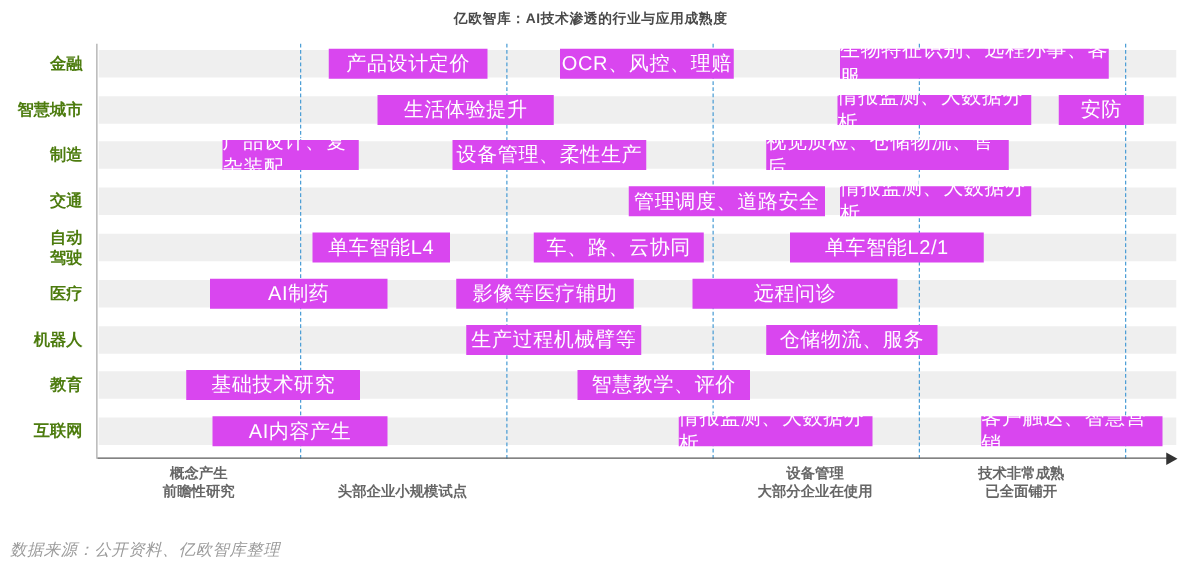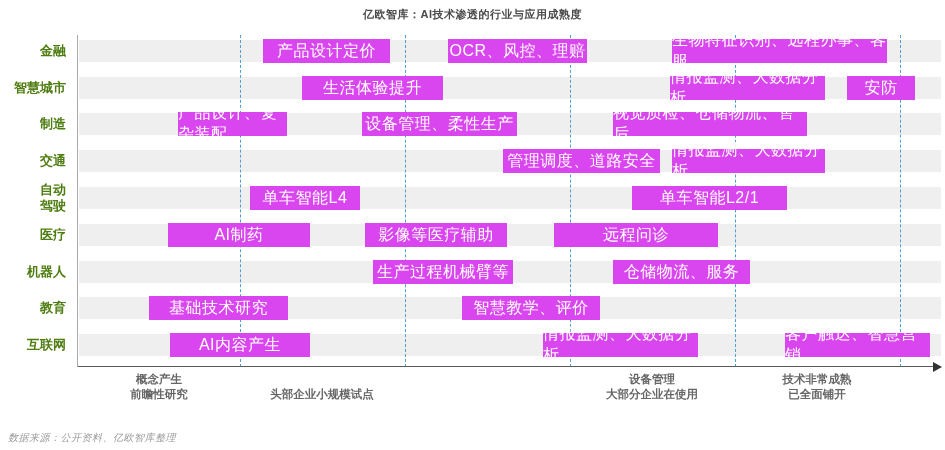--- a/index.html
+++ b/index.html
@@ -42,21 +42,21 @@
     font-size:16px;letter-spacing:0.5px;z-index:3;
   }
   .stage-label{
     position:absolute;top:372px;height:31px;width:170px;
     display:flex;align-items:flex-end;justify-content:center;
     font-size:11.5px;font-weight:bold;color:#666666;
     white-space:pre-line;text-align:center;line-height:1.35;
   }
   .footer{
     position:absolute;left:8px;top:431px;
-    font-size:10px;font-style:italic;color:#9b9b9b;letter-spacing:0.5px;
+    font-size:13px;font-style:italic;color:#9b9b9b;letter-spacing:0.5px;
   }
 </style>
 </head>
 <body>
 
 <div class="canvas">
 
   <div class="title">亿欧智库：AI技术渗透的行业与应用成熟度</div>
 
   <div class="stripe" style="top:40px"></div>
@@ -98,20 +98,21 @@
   <div class="box" style="left:847px;top:76px;width:68px">安防</div>
 
   <div class="box" style="left:178px;top:112px;width:109px">产品设计、复杂装配</div>
   <div class="box" style="left:362px;top:112px;width:155px">设备管理、柔性生产</div>
   <div class="box" style="left:613px;top:112px;width:194px">视觉质检、仓储物流、售后</div>
 
   <div class="box" style="left:503px;top:149px;width:157px">管理调度、道路安全</div>
   <div class="box" style="left:672px;top:149px;width:153px">情报监测、大数据分析</div>
 
   <div class="box" style="left:250px;top:186px;width:110px">单车智能L4</div>
+  <div class="box" style="left:427px;top:186px;width:136px">车、路、云协同</div>
   <div class="box" style="left:632px;top:186px;width:155px">单车智能L2/1</div>
 
   <div class="box" style="left:168px;top:223px;width:142px">AI制药</div>
   <div class="box" style="left:365px;top:223px;width:142px">影像等医疗辅助</div>
   <div class="box" style="left:554px;top:223px;width:164px">远程问诊</div>
 
   <div class="box" style="left:613px;top:260px;width:137px">仓储物流、服务</div>
   <div class="box" style="left:373px;top:260px;width:140px">生产过程机械臂等</div>
 
   <div class="box" style="left:149px;top:296px;width:139px">基础技术研究</div>

